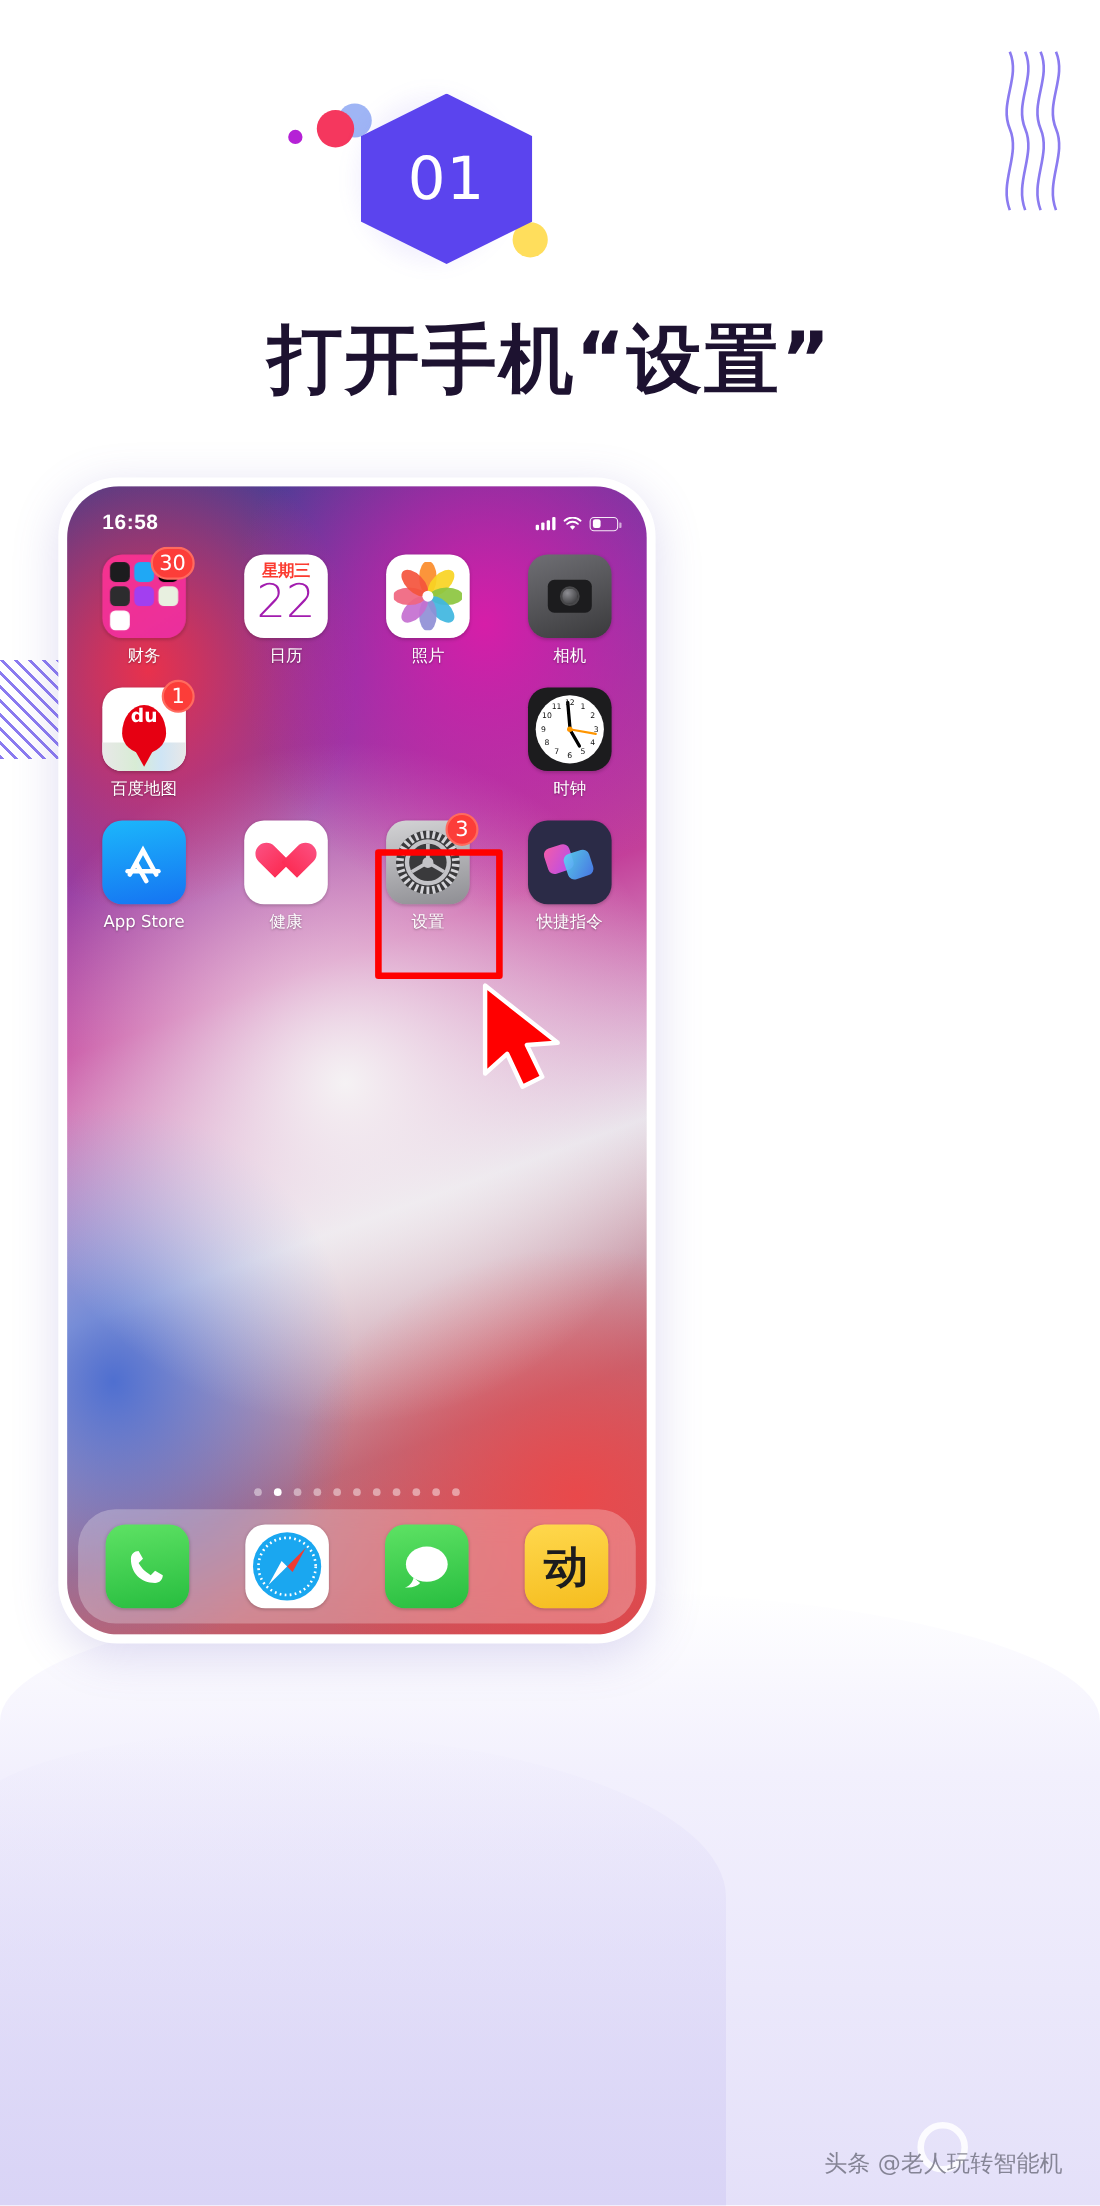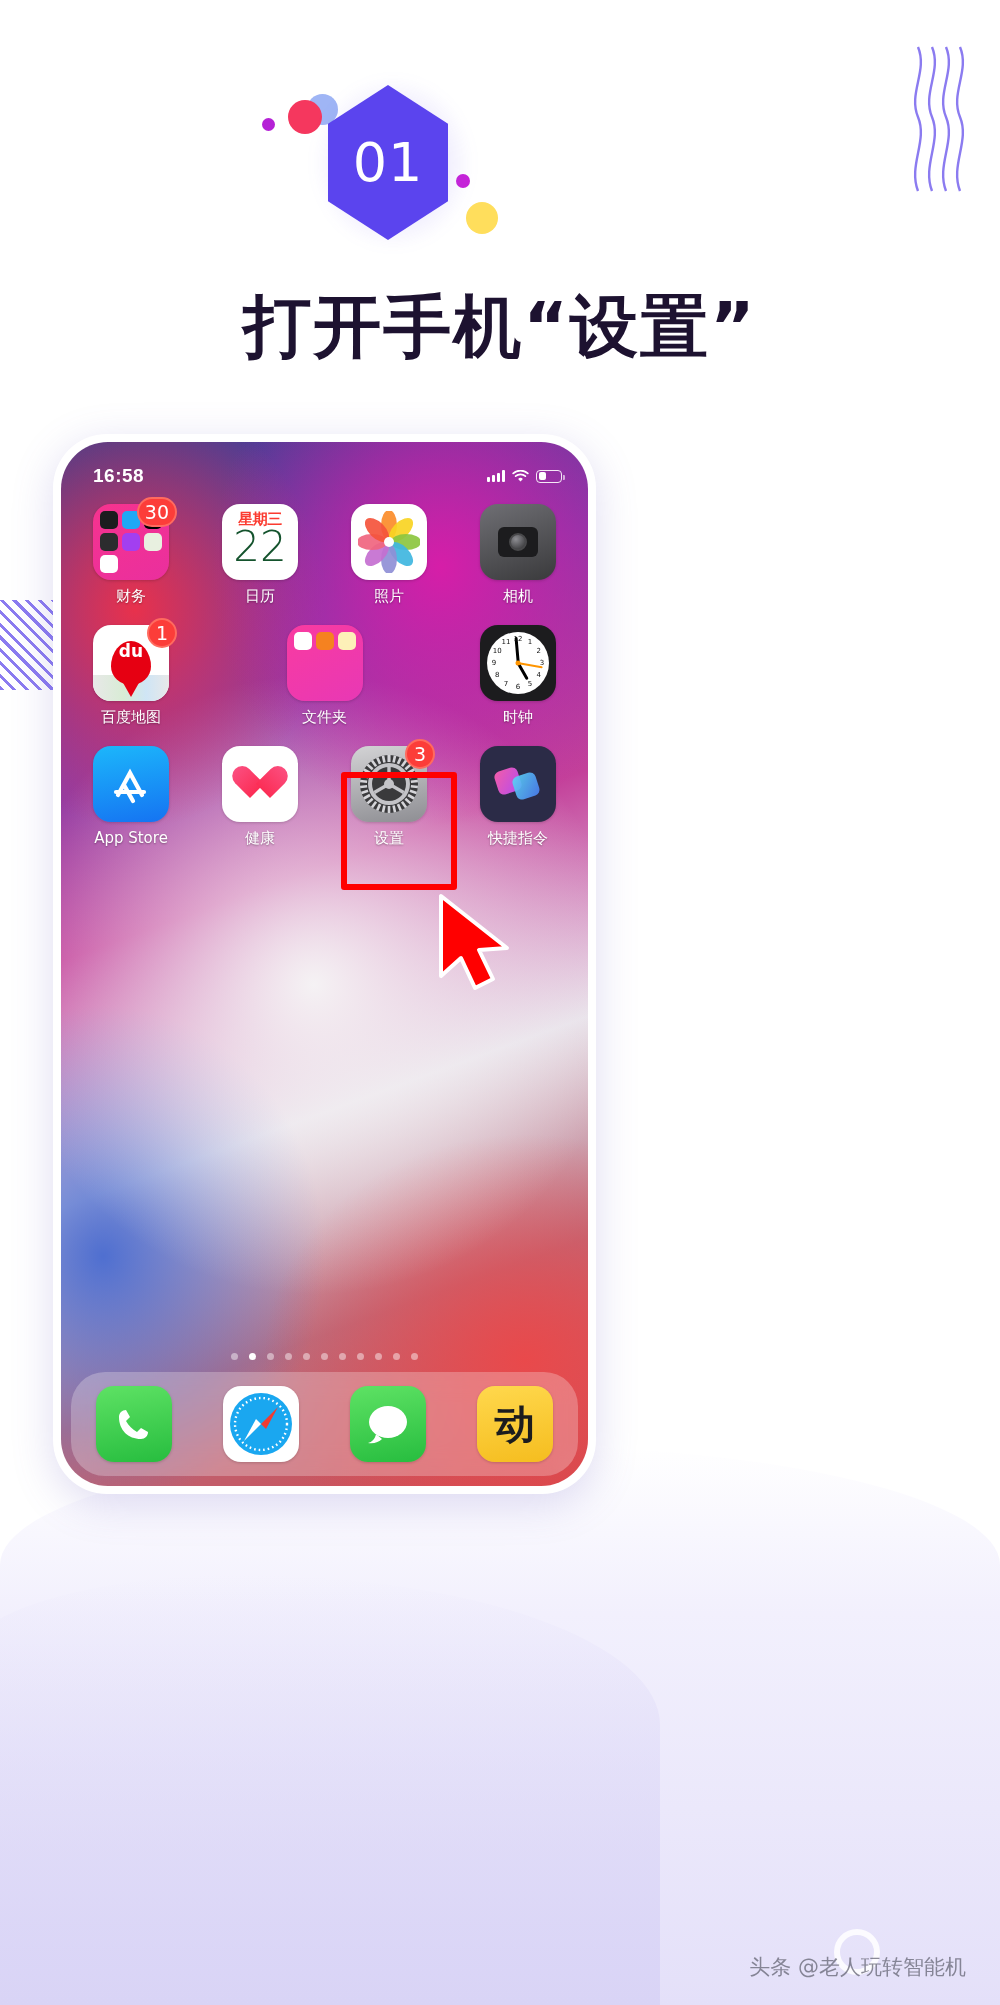--- a/index.html
+++ b/index.html
@@ -31,21 +31,21 @@
 
   
   .waves { position: absolute; right: 28px; top: 45px; z-index: 2; }
   
   .hatch {
     position: absolute; left: 0; top: 600px; width: 62px; height: 90px; z-index: 2;
     background: repeating-linear-gradient(45deg, #8b7bf0 0 3px, rgba(255,255,255,0) 3px 9px);
   }
 
   
-  .hex-wrap { position: absolute; left: 328px; top: 85px; width: 120px; height: 155px; z-index: 5; text-decoration: underline; }
+  .hex-wrap { position: absolute; left: 328px; top: 85px; width: 156px; height: 155px; z-index: 5; text-decoration: underline; }
   .hex-glow {
     position: absolute; left: -18px; top: -12px; width: 166px; height: 180px;
     background: radial-gradient(ellipse at center, rgba(110,86,240,0.30) 0%, rgba(110,86,240,0) 68%);
     filter: blur(6px);
   }
   .hex {
     position: absolute; inset: 0;
     background: #5b44ee;
     clip-path: polygon(50% 0%, 100% 25%, 100% 75%, 50% 100%, 0% 75%, 0% 25%);
     display: flex; align-items: center; justify-content: center;
@@ -144,21 +144,21 @@
     display: grid; grid-template-columns: repeat(3,1fr); gap: 4px;
     padding: 7px; border-radius: 18px;
   }
   .folder.pink { background: linear-gradient(150deg,#f6338e,#ea2f9e); }
   .folder.pink2 { background: linear-gradient(150deg,#f93ba0,#e838b5); }
   .mini { width: 100%; aspect-ratio: 1/1; border-radius: 5px; }
 
   
   .cal { background:#fff; display:flex; flex-direction:column; align-items:center; justify-content:flex-start; padding-top:6px;}
   .cal-dow { color:#fb3b30; font-size:15px; font-weight:700; letter-spacing:-.5px; }
-  .cal-day { color:#14532d; font-size:42px; font-weight:300; line-height:.95; margin-top:-2px;
+  .cal-day { color:#a21caf; font-size:42px; font-weight:300; line-height:.95; margin-top:-2px;
              font-family:"DejaVu Sans", sans-serif; }
 
   
   .photos { background:#fff; display:flex; align-items:center; justify-content:center; }
   
   .camera { background: linear-gradient(160deg,#6f6f74,#3a3a3c); display:flex; align-items:center; justify-content:center;}
   .cam-body { width:40px; height:30px; border-radius:6px; background:#1c1c1e; position:relative; }
   .cam-lens { position:absolute; left:50%; top:50%; transform:translate(-50%,-50%); width:18px;height:18px;border-radius:50%;
               background: radial-gradient(circle at 35% 30%, #8e8e93, #2c2c2e); border:2px solid #48484a;}
   
@@ -360,34 +360,20 @@
         <div class="app">
           <div class="badge">1</div>
           <div class="icon baidu">
             <div class="baidu-ground"></div>
             <div class="baidu-pin"></div>
             <div class="baidu-du">du</div>
           </div>
           <div class="label">百度地图</div>
         </div>
 
-        <div class="app">
-          <div class="icon folder pink2">
-            <span class="mini" style="background:#fff"></span>
-            <span class="mini" style="background:#f58220"></span>
-            <span class="mini" style="background:#fdf0b8"></span>
-            <span class="mini" style="background:transparent"></span>
-            <span class="mini" style="background:transparent"></span>
-            <span class="mini" style="background:transparent"></span>
-            <span class="mini" style="background:transparent"></span>
-            <span class="mini" style="background:transparent"></span>
-            <span class="mini" style="background:transparent"></span>
-          </div>
-          <div class="label">文件夹</div>
-        </div>
 
         <div class="app">
           <div class="icon clock">
             <div class="clock-face">
               <span class="hand h"></span>
               <span class="hand m"></span>
               <span class="hand s"></span>
               <span class="pivot"></span>
             <span class="ctick" style="transform: translateX(-50%) rotate(0deg);"><span style="display: inline-block; transform: rotate(0deg);">12</span></span>
                 <span class="ctick" style="transform: translateX(-50%) rotate(30deg);"><span style="display: inline-block; transform: rotate(-30deg);">1</span></span>

